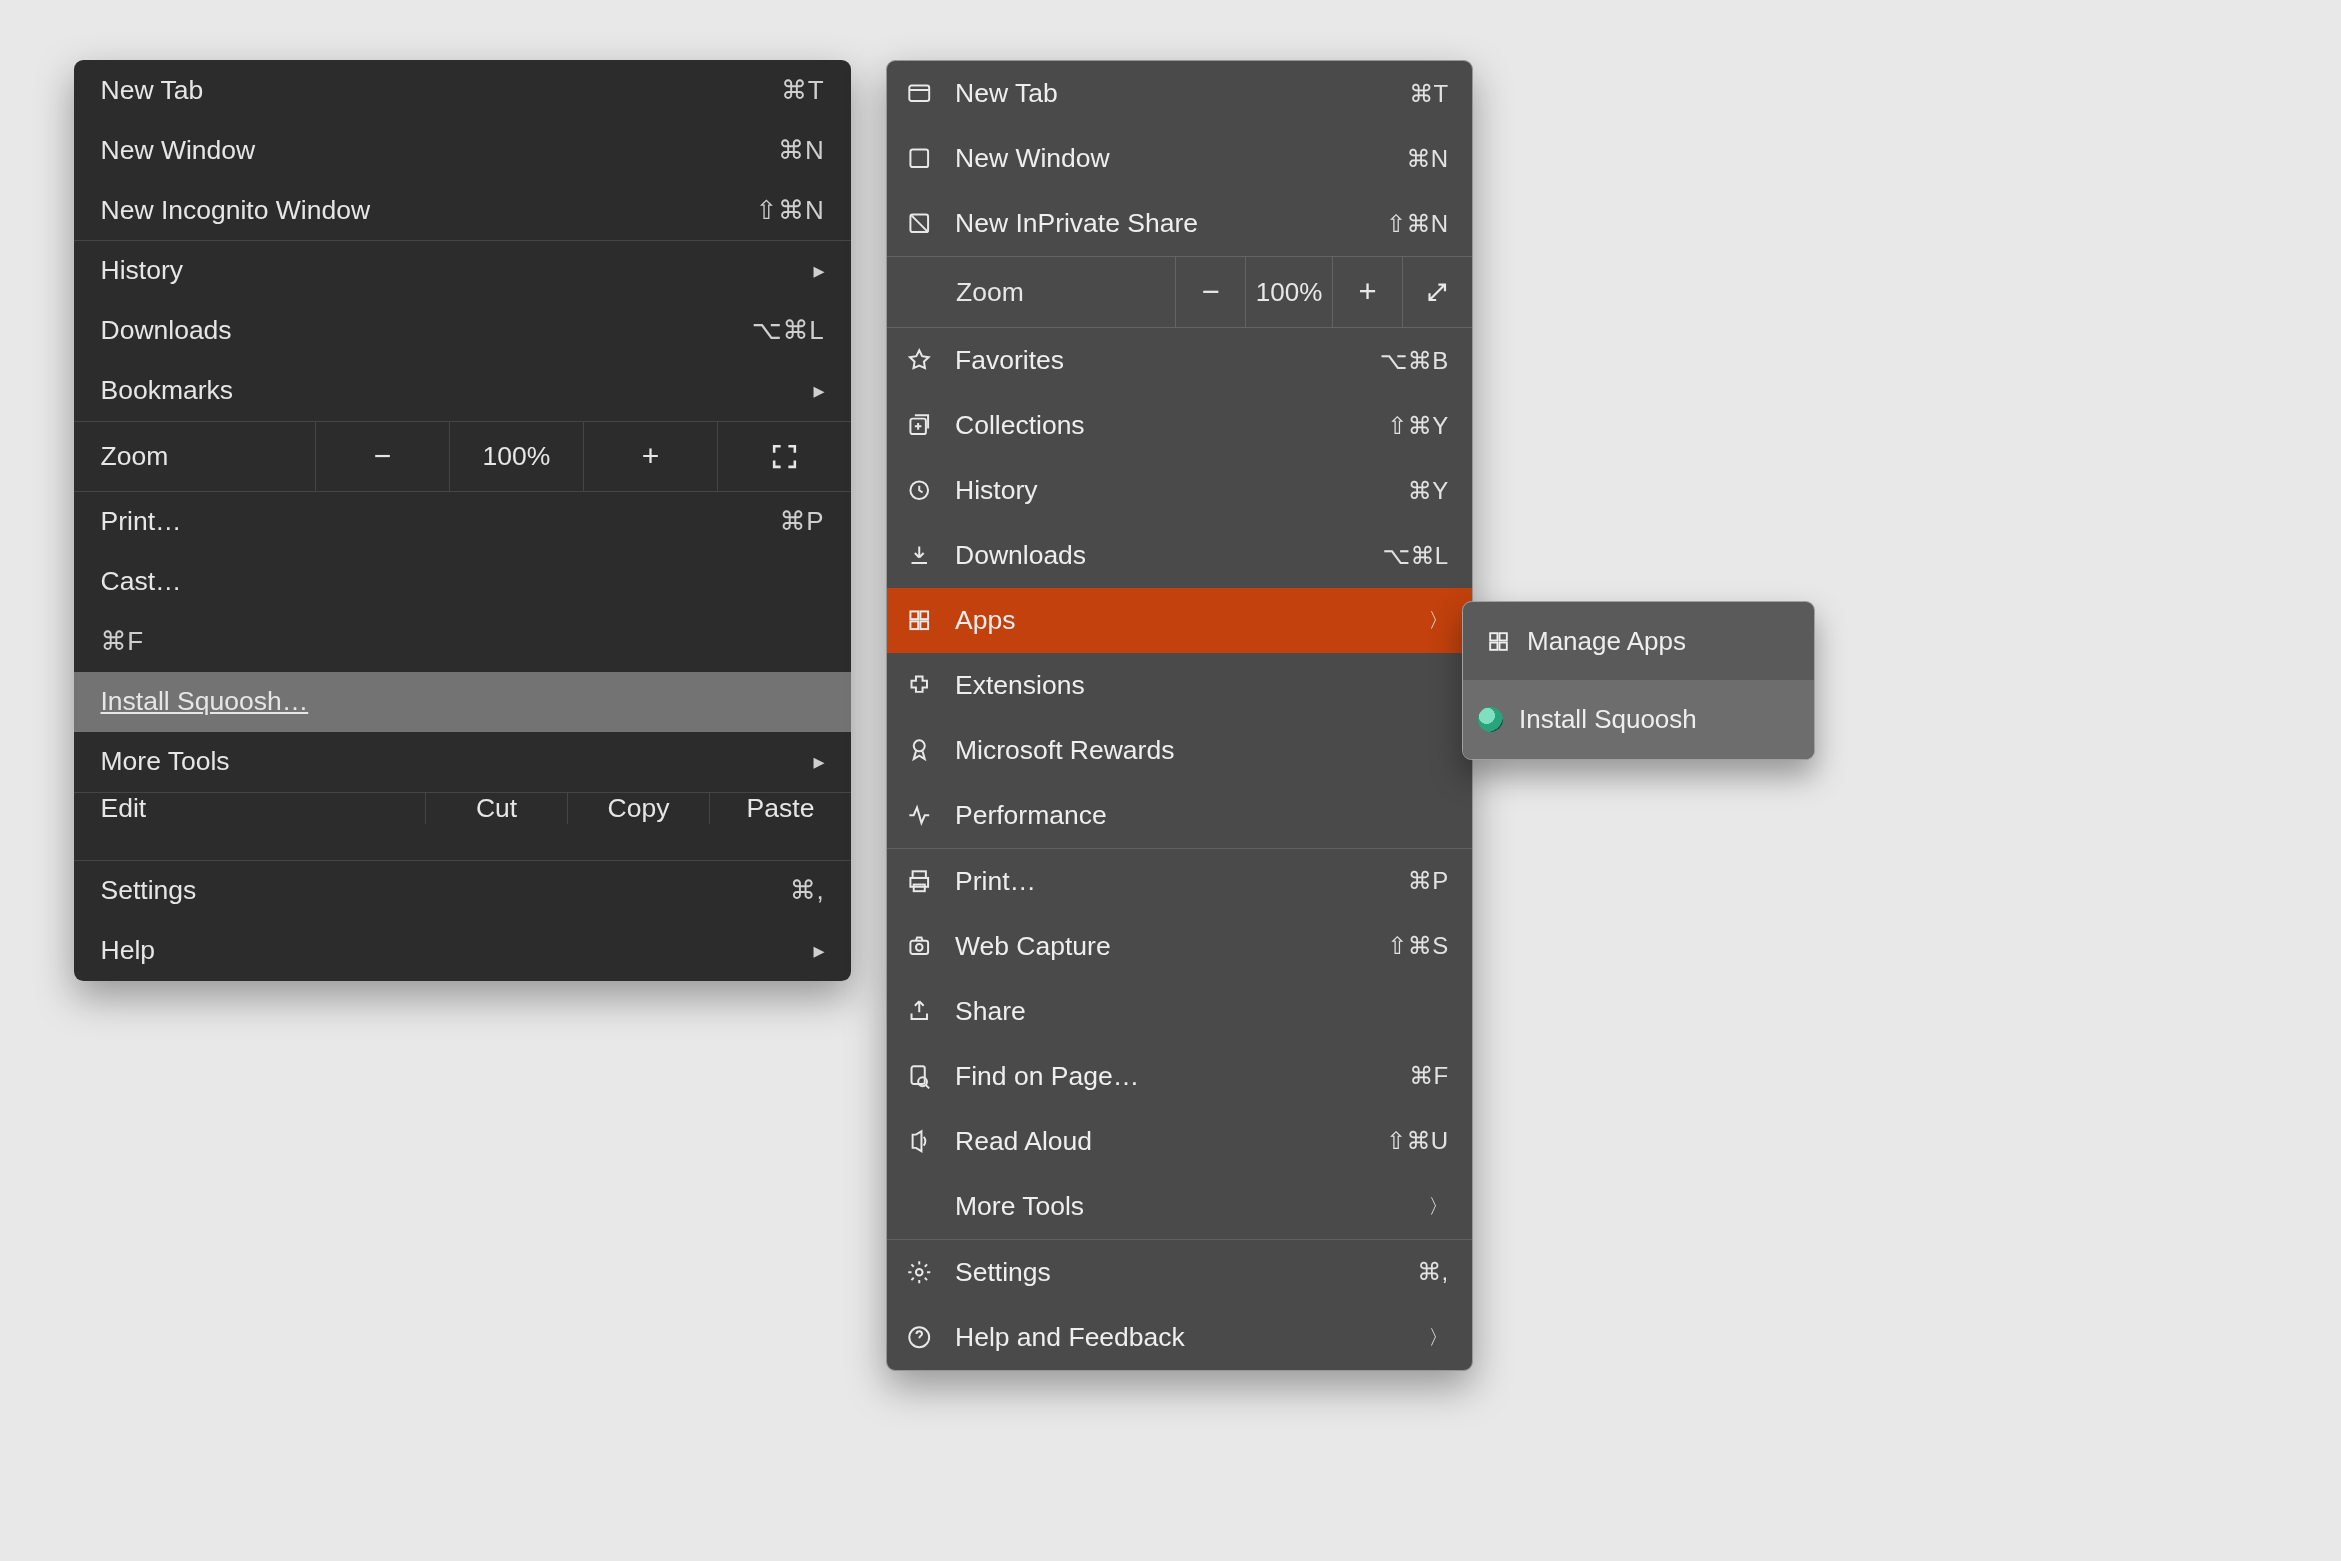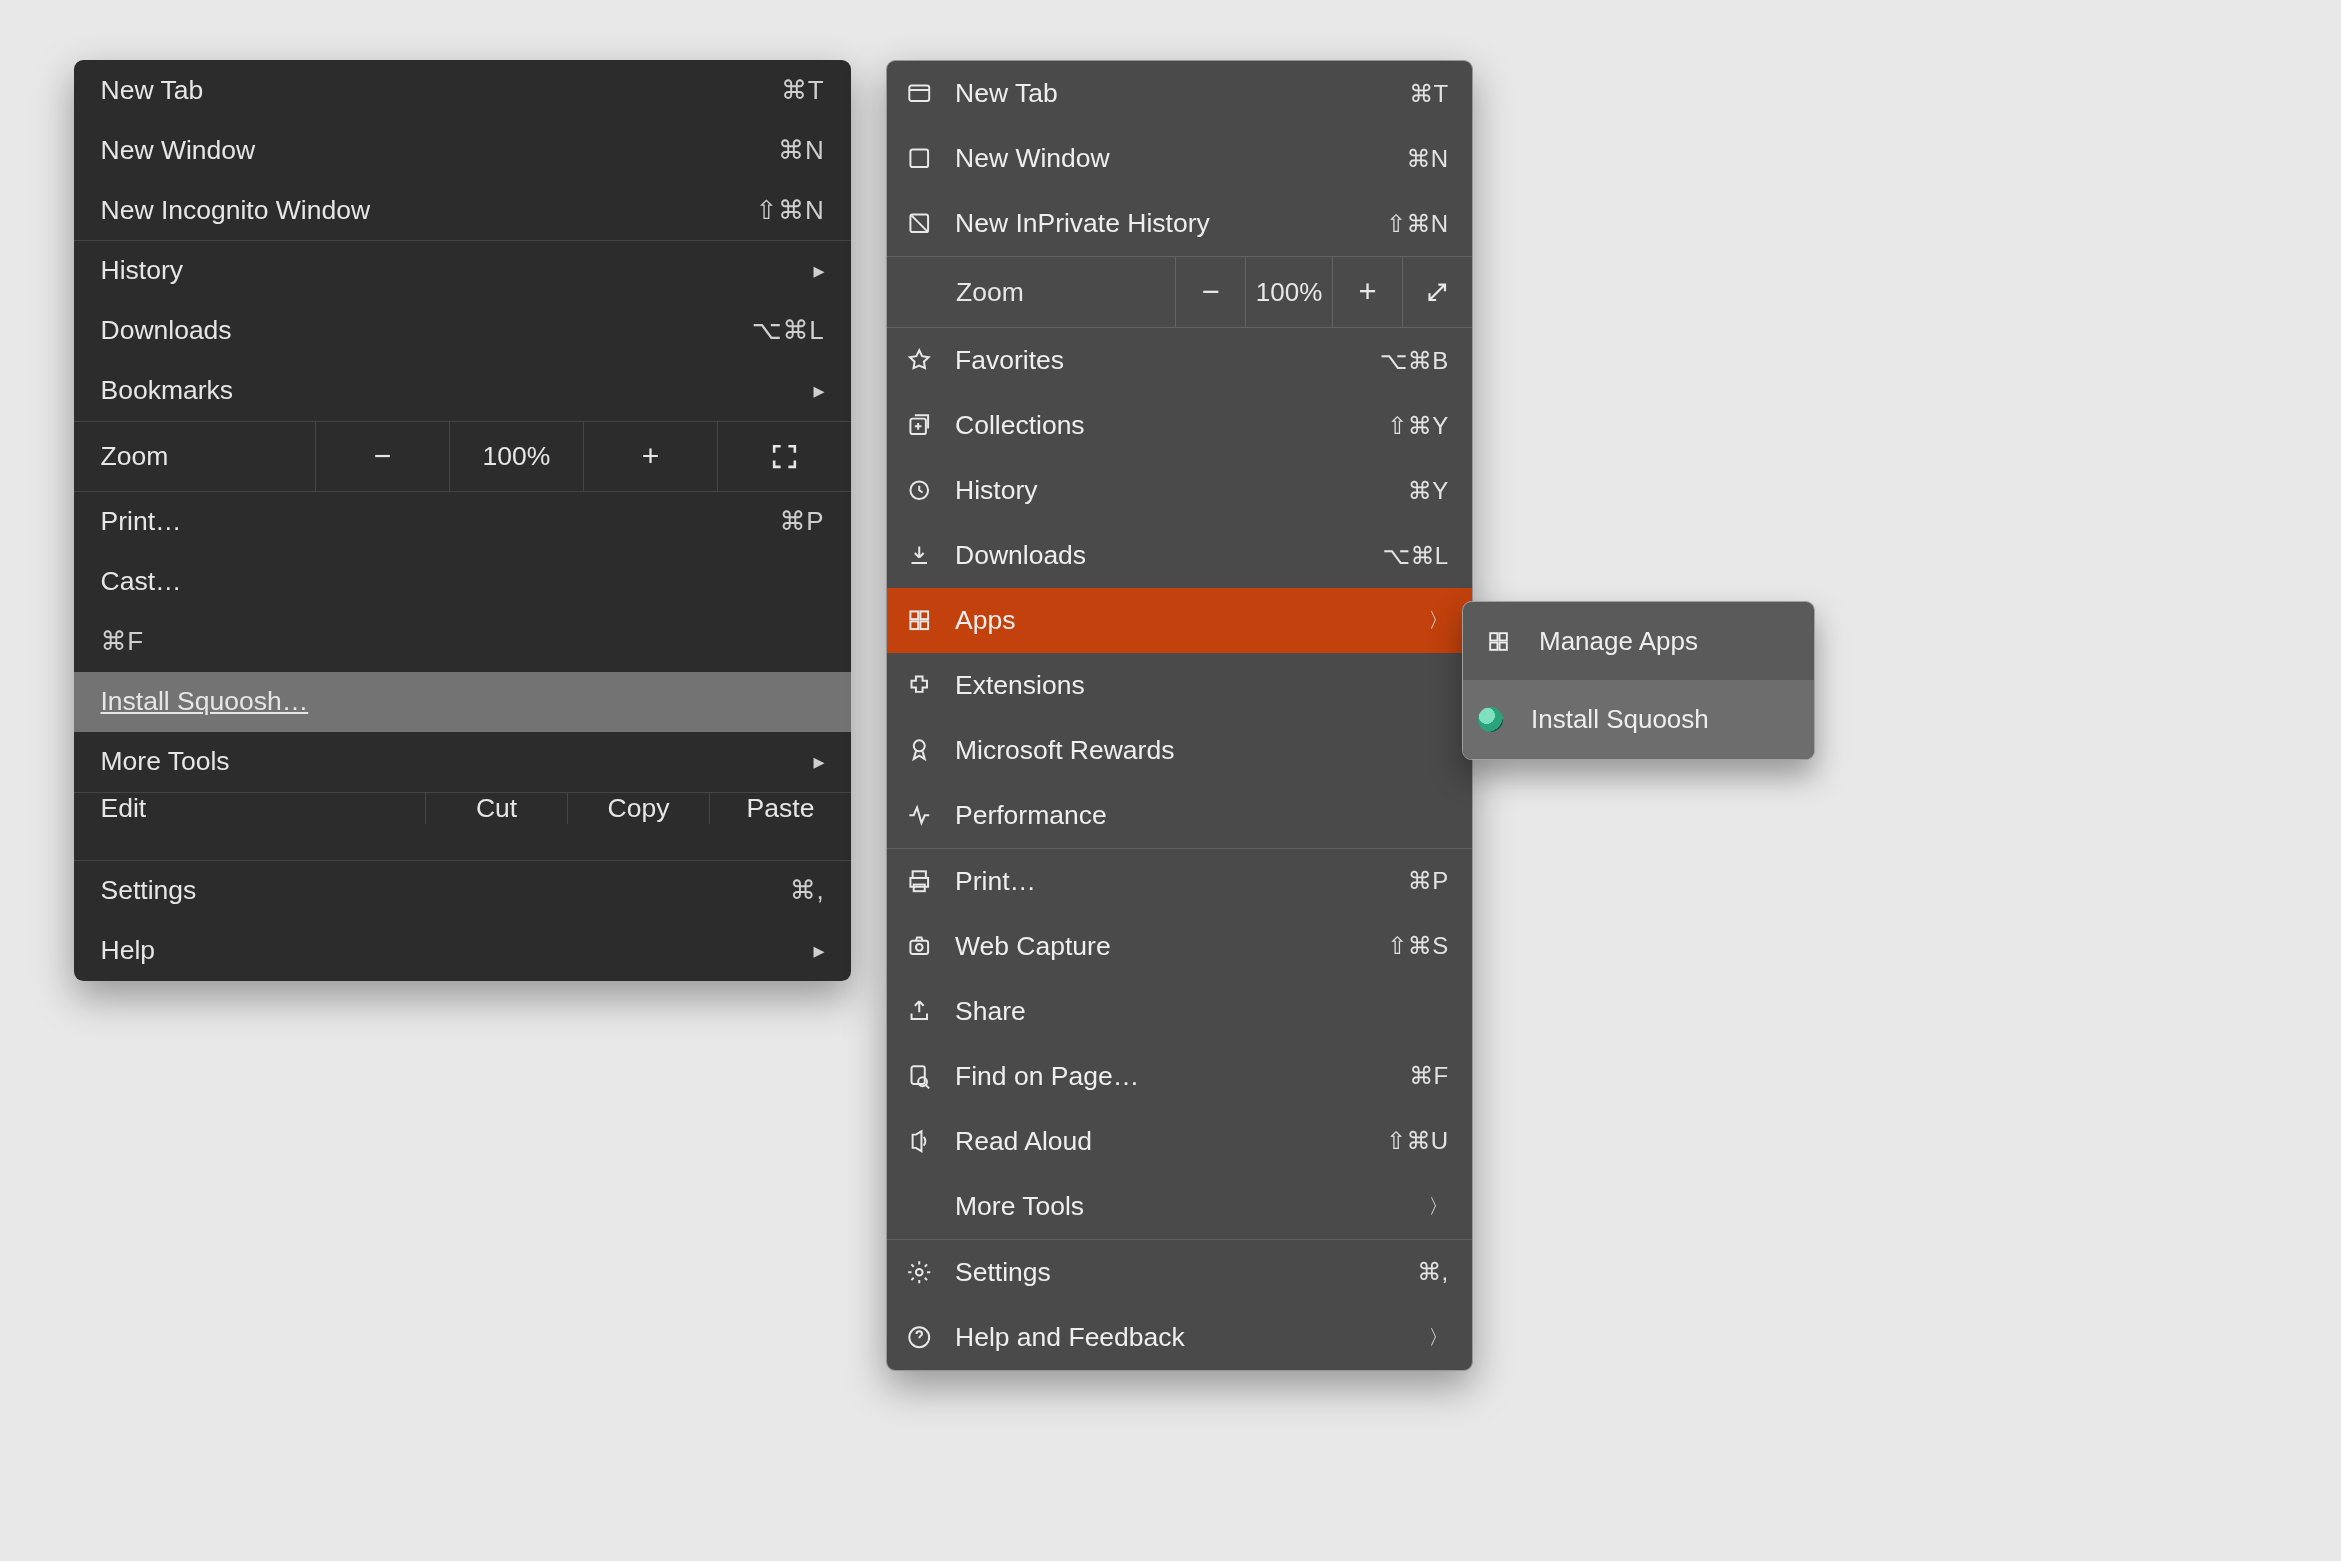--- a/index.html
+++ b/index.html
@@ -116,21 +116,21 @@
     left: 1462px; top: 601px;
     width: 351px;
     background: #5a5a5a;
     border: 1.6px solid #a0a0a0;
     border-radius: 9.4px;
     overflow:hidden;
     box-shadow: 0 15.6px 31px rgba(0,0,0,.35);
     font-size: 26px; color:#eee;
   }
   .s-row {
-    display:flex; align-items:center; gap:24px;
+    display:flex; align-items:center; gap:12px;
     height: 78px; padding: 0 19px;
   }
   .s-row .ico { width:33px; display:flex; align-items:center; justify-content:center; }
   .s-row .ico svg { width:25px; height:25px; stroke:#eee; fill:none; stroke-width:1.8; }
   .apps-sub .highlight { background:#6d6d6d;padding-left:11px; }
   .s-row .sq-ico {
     width:25px; height:25px; border-radius:50%;
     background: radial-gradient(circle at 35% 35%, #7fe0c0 0 35%, #2aa37c 36% 70%, #0d5a45 71% 100%);
   }
 </style>
@@ -237,21 +237,21 @@
       <span class="e-label">New Window</span>
       <span class="e-kbd">⌘N</span>
     </div>
     <div class="e-row">
       <span class="ico">
           <svg viewBox="0 0 24 24">
             <rect x="4" y="4" width="16" height="16" rx="2"></rect>
             <path d="M4 4l16 16"></path>
           </svg>
         </span>
-      <span class="e-label">New InPrivate History</span>
+      <span class="e-label">New InPrivate Share</span>
       <span class="e-kbd">⇧⌘N</span>
     </div>
 
     <div class="e-zoom">
       <span class="zl">Zoom</span>
       <div class="zcluster">
         <span class="zbtn">−</span>
         <span class="zbtn val">100%</span>
         <span class="zbtn">+</span>
         <span class="zbtn fs">

